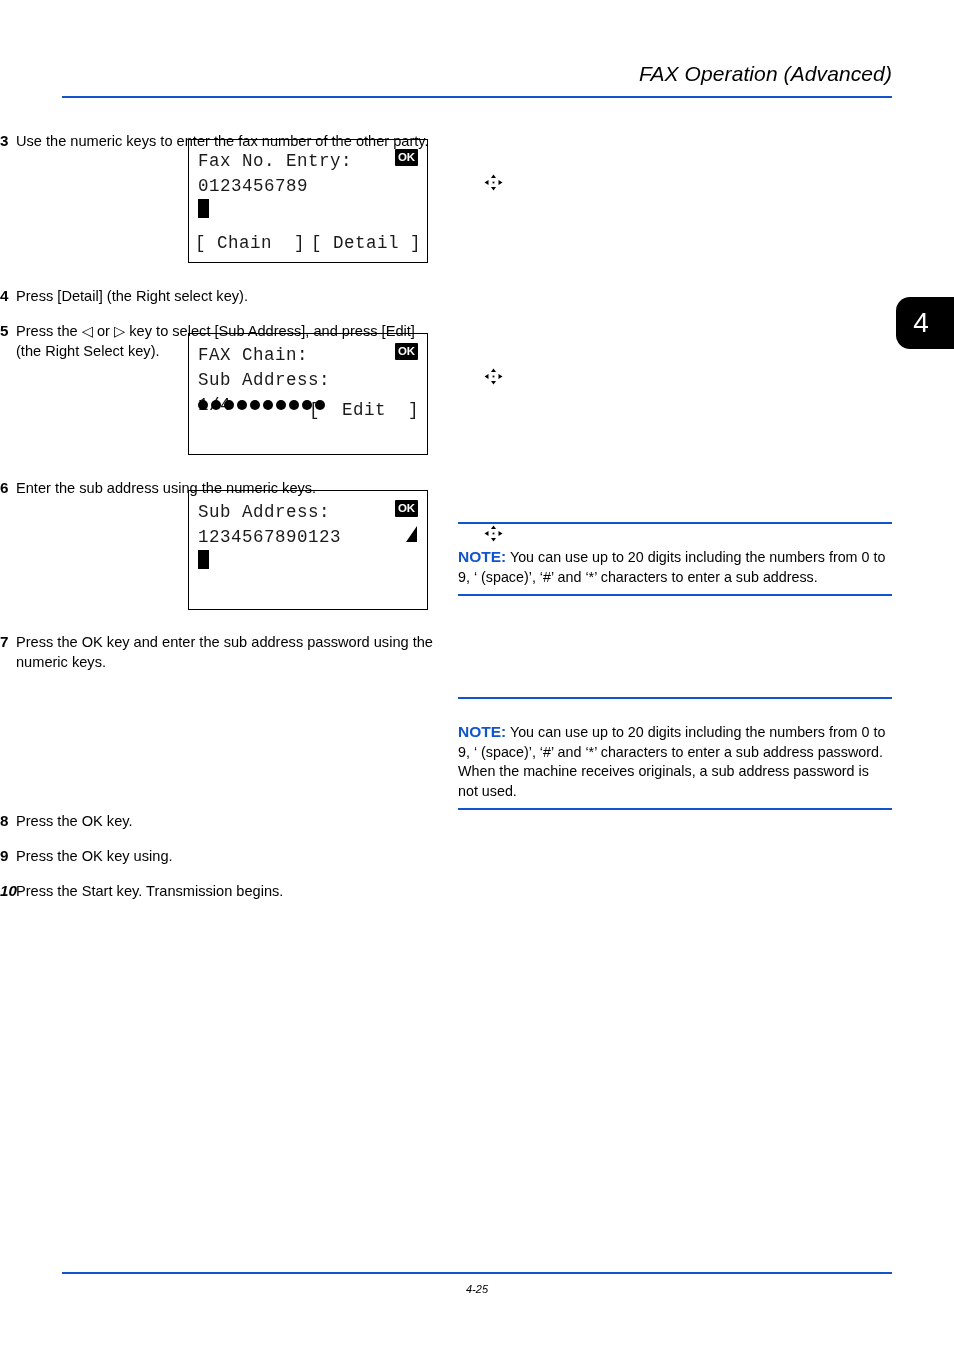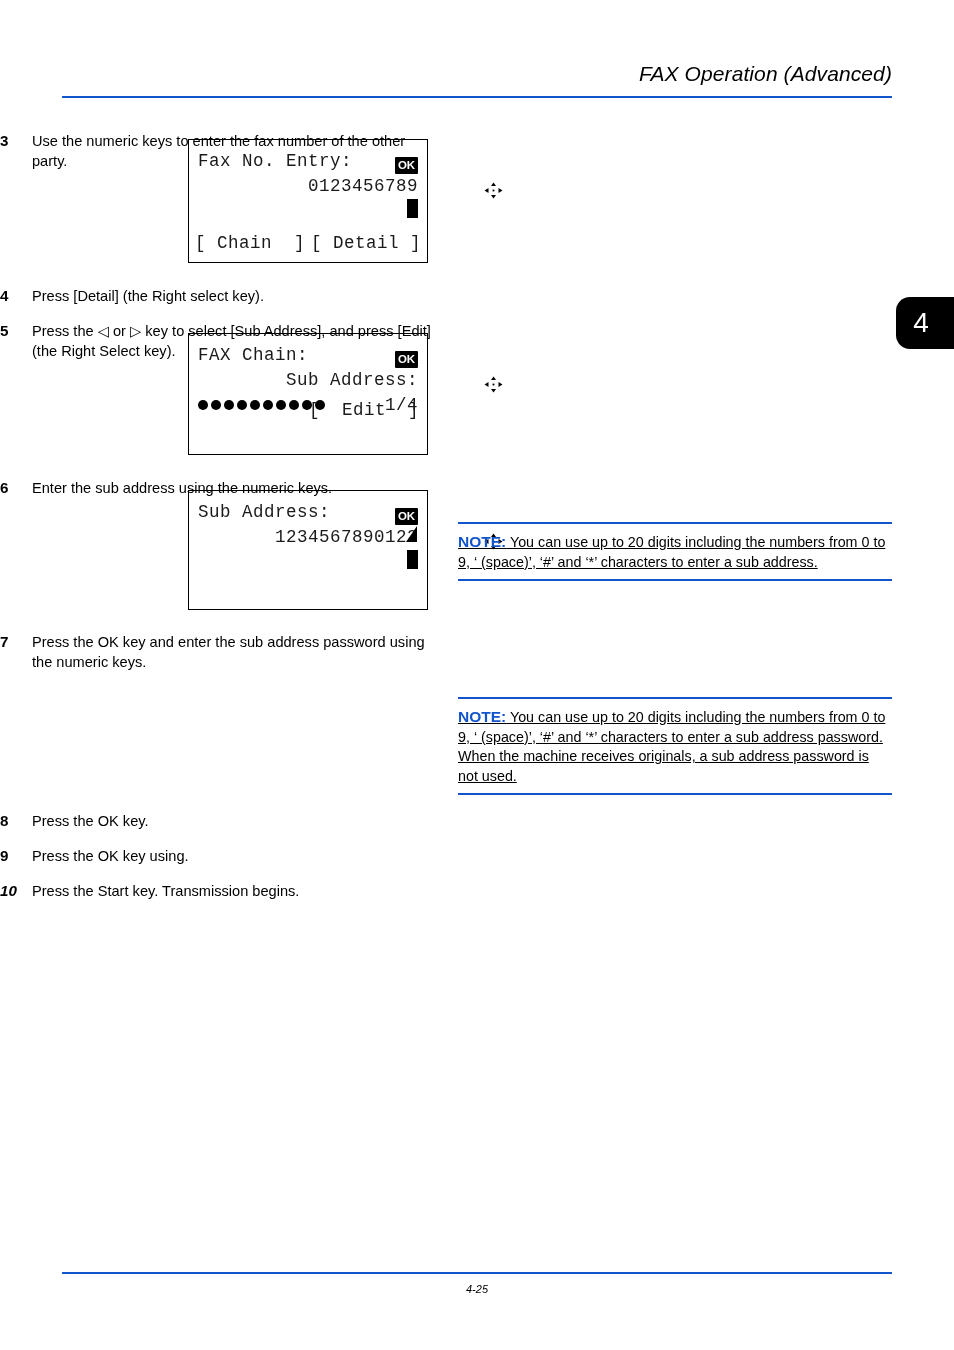--- a/index.html
+++ b/index.html
@@ -93,21 +93,21 @@
   }
   .lcd-1 { left: 188px; top: 139px; width: 240px; height: 124px; }
   .lcd-2 { left: 188px; top: 333px; width: 240px; height: 122px; }
   .lcd-3 { left: 188px; top: 490px; width: 240px; height: 120px; }
 
   .lcd-row {
     position: absolute;
     left: 9px;
     right: 9px;
     display: flex;
-    align-items: flex-end;
+    align-items: flex-start;
     white-space: pre;
   }
   .lcd-left { flex: 0 0 auto; }
   .lcd-spacer { flex: 1 1 auto; }
   .lcd-right { flex: 0 0 auto; }
 
   .row-t1  { top: 9px; }
   .row-t2  { top: 34px; flex-direction: column; }
 
   .lcd-bottom-bar {
@@ -190,39 +190,38 @@
   .step-num {
     position: absolute;
     left: 0;
     top: 0;
     font-weight: bold;
     font-size: 15.2px;
     width: 26px;
   }
   .step-num.wide { width: 30px; font-style: italic; }
   .step-body {
-    margin-left: 32px;
+    margin-left: 16px;
   }
   .step-body b { font-weight: normal; }
 
   .note {
     position: absolute;
     left: 458px;
     width: 434px;
     font-size: 14.3px;
     line-height: 19.5px;
   }
   .note-rule {
     height: 2px;
     background: #1154cc;
     width: 100%;
   }
   .note-text {
-    padding: 8px 0 7px 0;
-    text-decoration: underline;
+    padding: 23px 0 7px 0;
   }
   .note-label {
     color: #1154cc;
     font-weight: bold;
     font-size: 15.5px;
   }
 </style>
 </head>
 <body>
 

